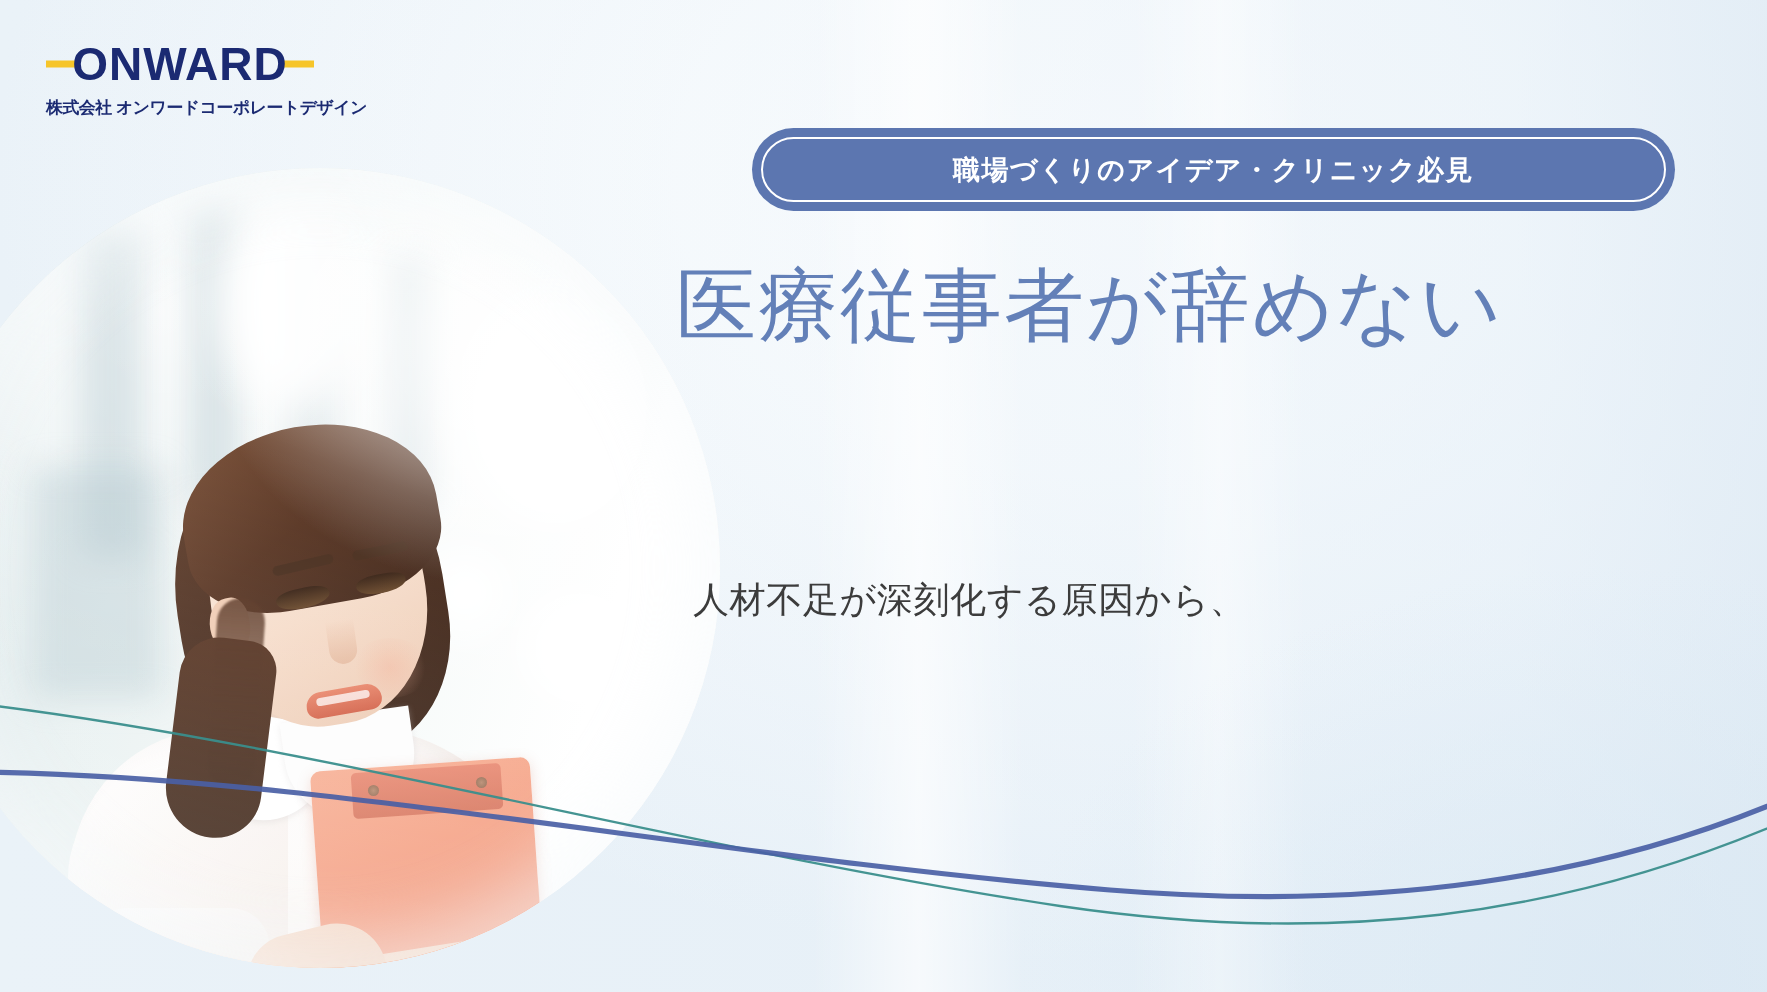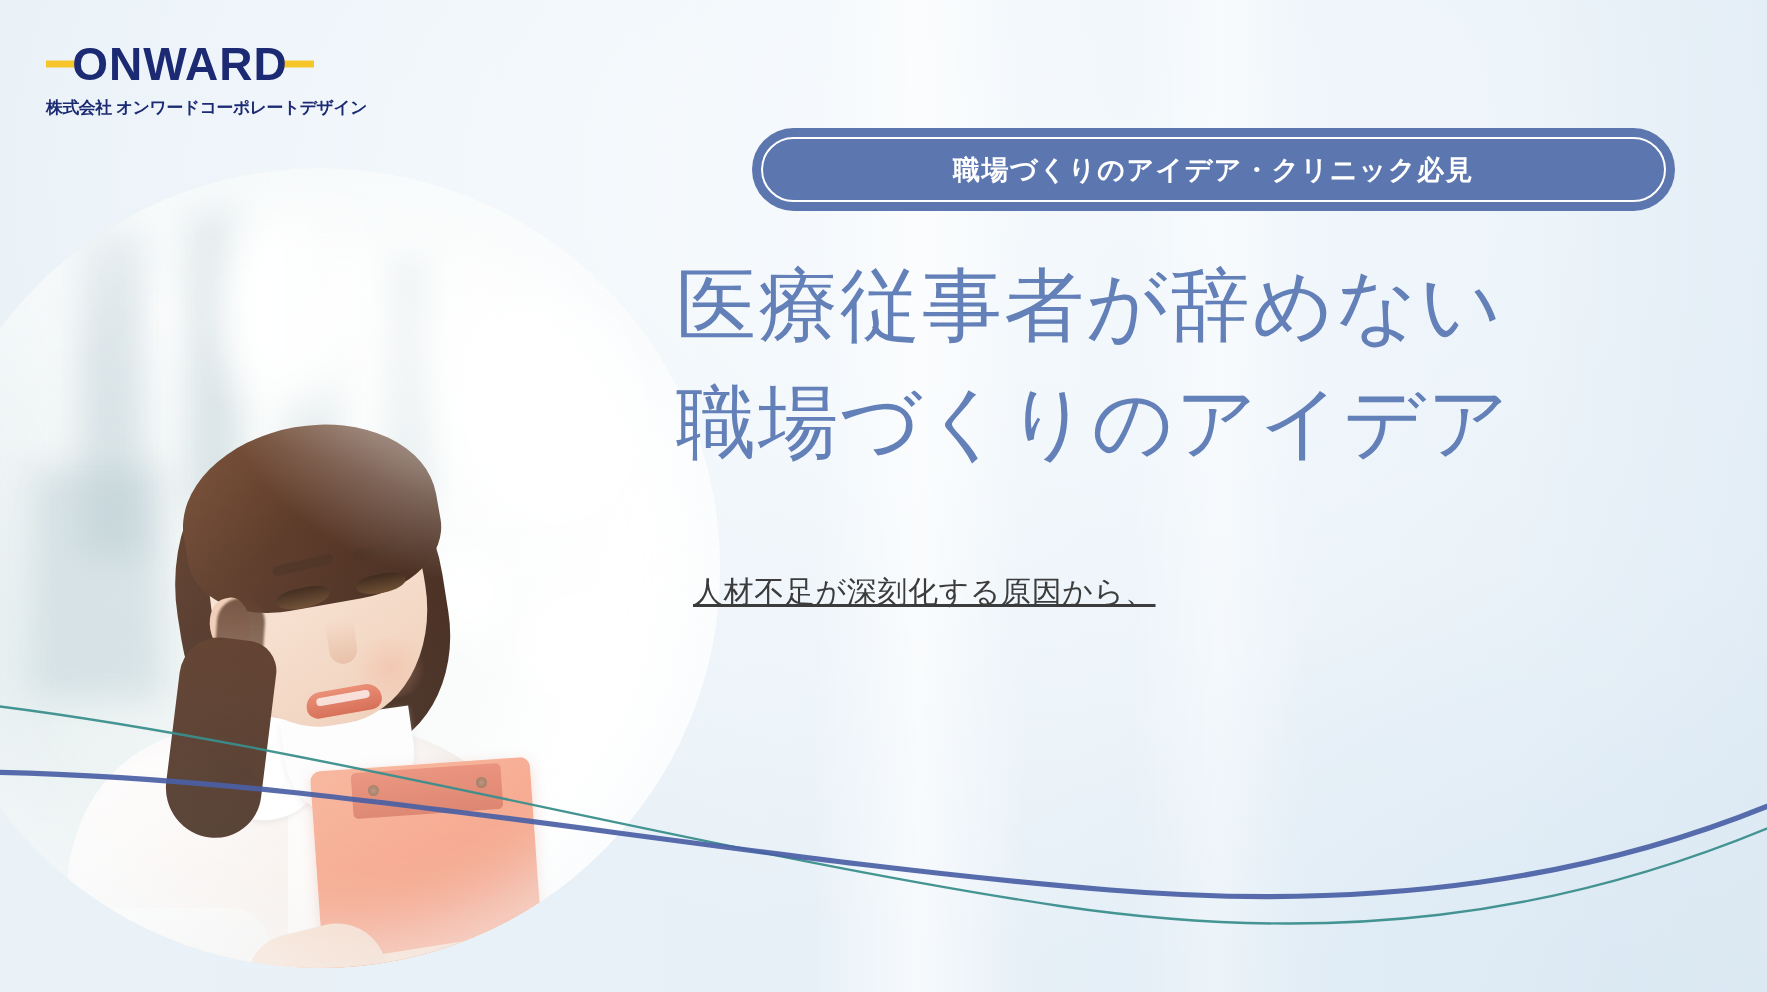--- a/index.html
+++ b/index.html
@@ -241,22 +241,22 @@
   .headline-line {
     color:#6380b8;
     font-size:80px; font-weight:400;
     letter-spacing:2px; line-height:1.46;
     white-space:nowrap;
   }
 
   
   .subtitle { position:absolute; left:693px; top:554px; width:1000px; }
   .subtitle-line {
-    color:#3c3c3c; font-size:30px; font-weight:400;
-    letter-spacing:.6px; line-height:2.55; white-space:nowrap;text-decoration:underline;
+    color:#3c3c3c; font-size:36px; font-weight:400;
+    letter-spacing:.6px; line-height:2.55; white-space:nowrap;
   }
 
   
   .waves { position:absolute; left:0; top:0; width:1767px; height:992px; pointer-events:none; }
 
   
   .corner-wash {
     position:absolute; right:0; bottom:0; width:760px; height:430px;
     background:radial-gradient(ellipse at 80% 100%, rgba(214,230,242,.55) 0%, rgba(214,230,242,0) 70%);
     pointer-events:none;
@@ -327,21 +327,20 @@
     <div class="logo-sub">株式会社 オンワードコーポレートデザイン</div>
   </div>
 
   <div class="badge">
     <span class="badge-ring"></span>
     <span class="badge-text">職場づくりのアイデア・クリニック必見</span>
   </div>
 
   <div class="headline">
     <div class="headline-line">医療従事者が辞めない</div>
-    <div class="headline-line">職場づくりのアイデア</div>
   </div>
 
   <div class="subtitle">
     <div class="subtitle-line">人材不足が深刻化する原因から、</div>
   </div>
 
   <svg class="waves" viewBox="0 0 1767 992" preserveAspectRatio="none">
     <path d="M -20 704 C 300 742, 700 852, 1060 906 C 1330 946, 1560 918, 1787 820" fill="none" stroke="#3a8e8c" stroke-width="2.4" stroke-linecap="round" opacity=".95"></path>
     <path d="M -20 772 C 320 776, 700 856, 1110 890 C 1380 912, 1600 878, 1787 798" fill="none" stroke="#4a5fa5" stroke-width="5.2" stroke-linecap="round" opacity=".92"></path>
   </svg>

